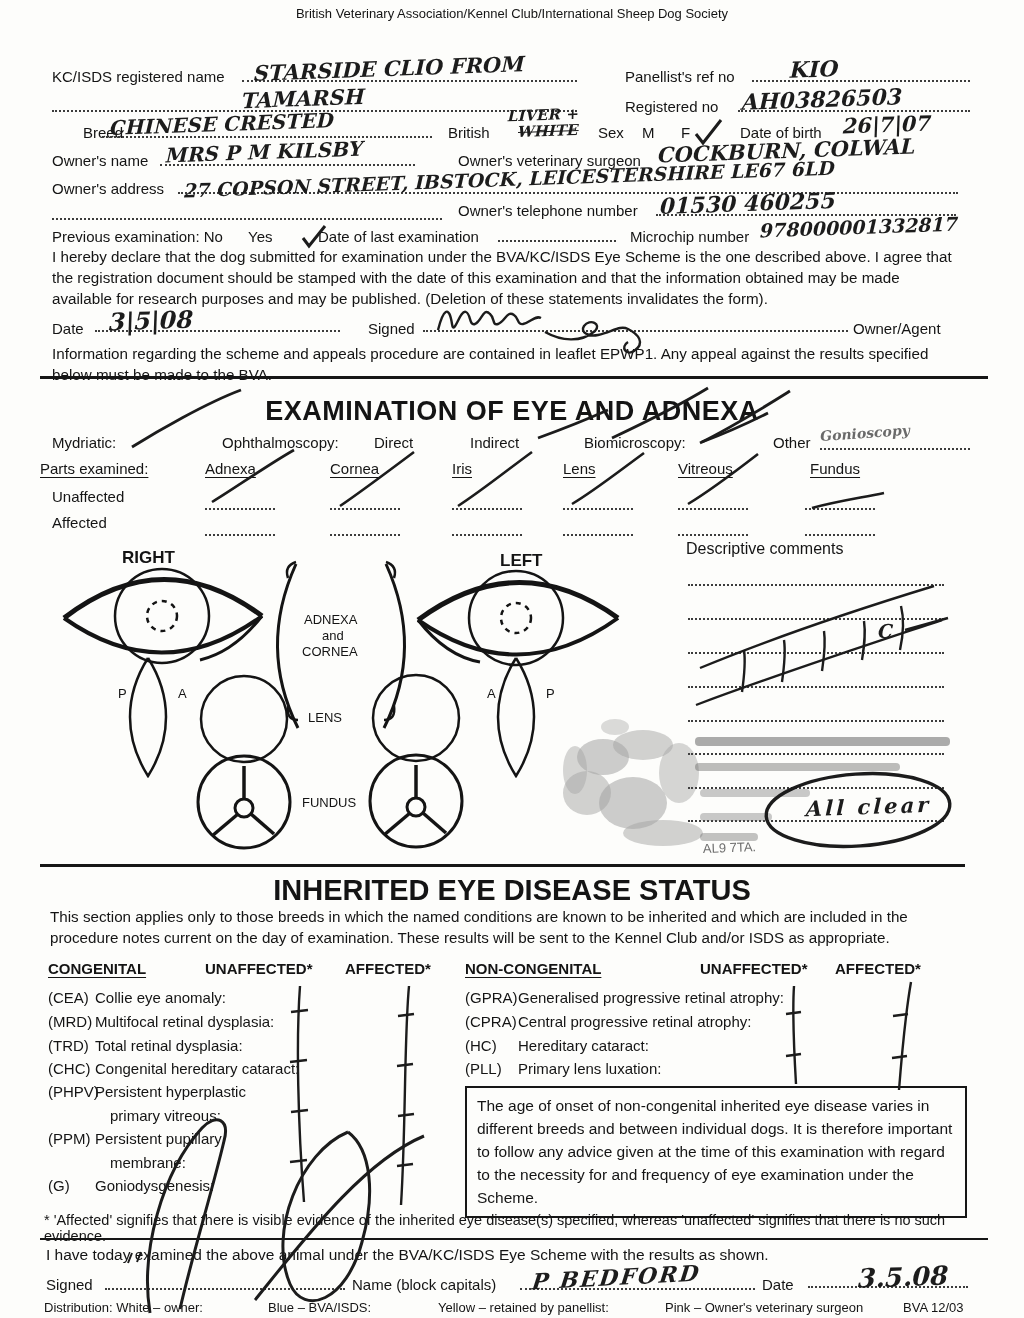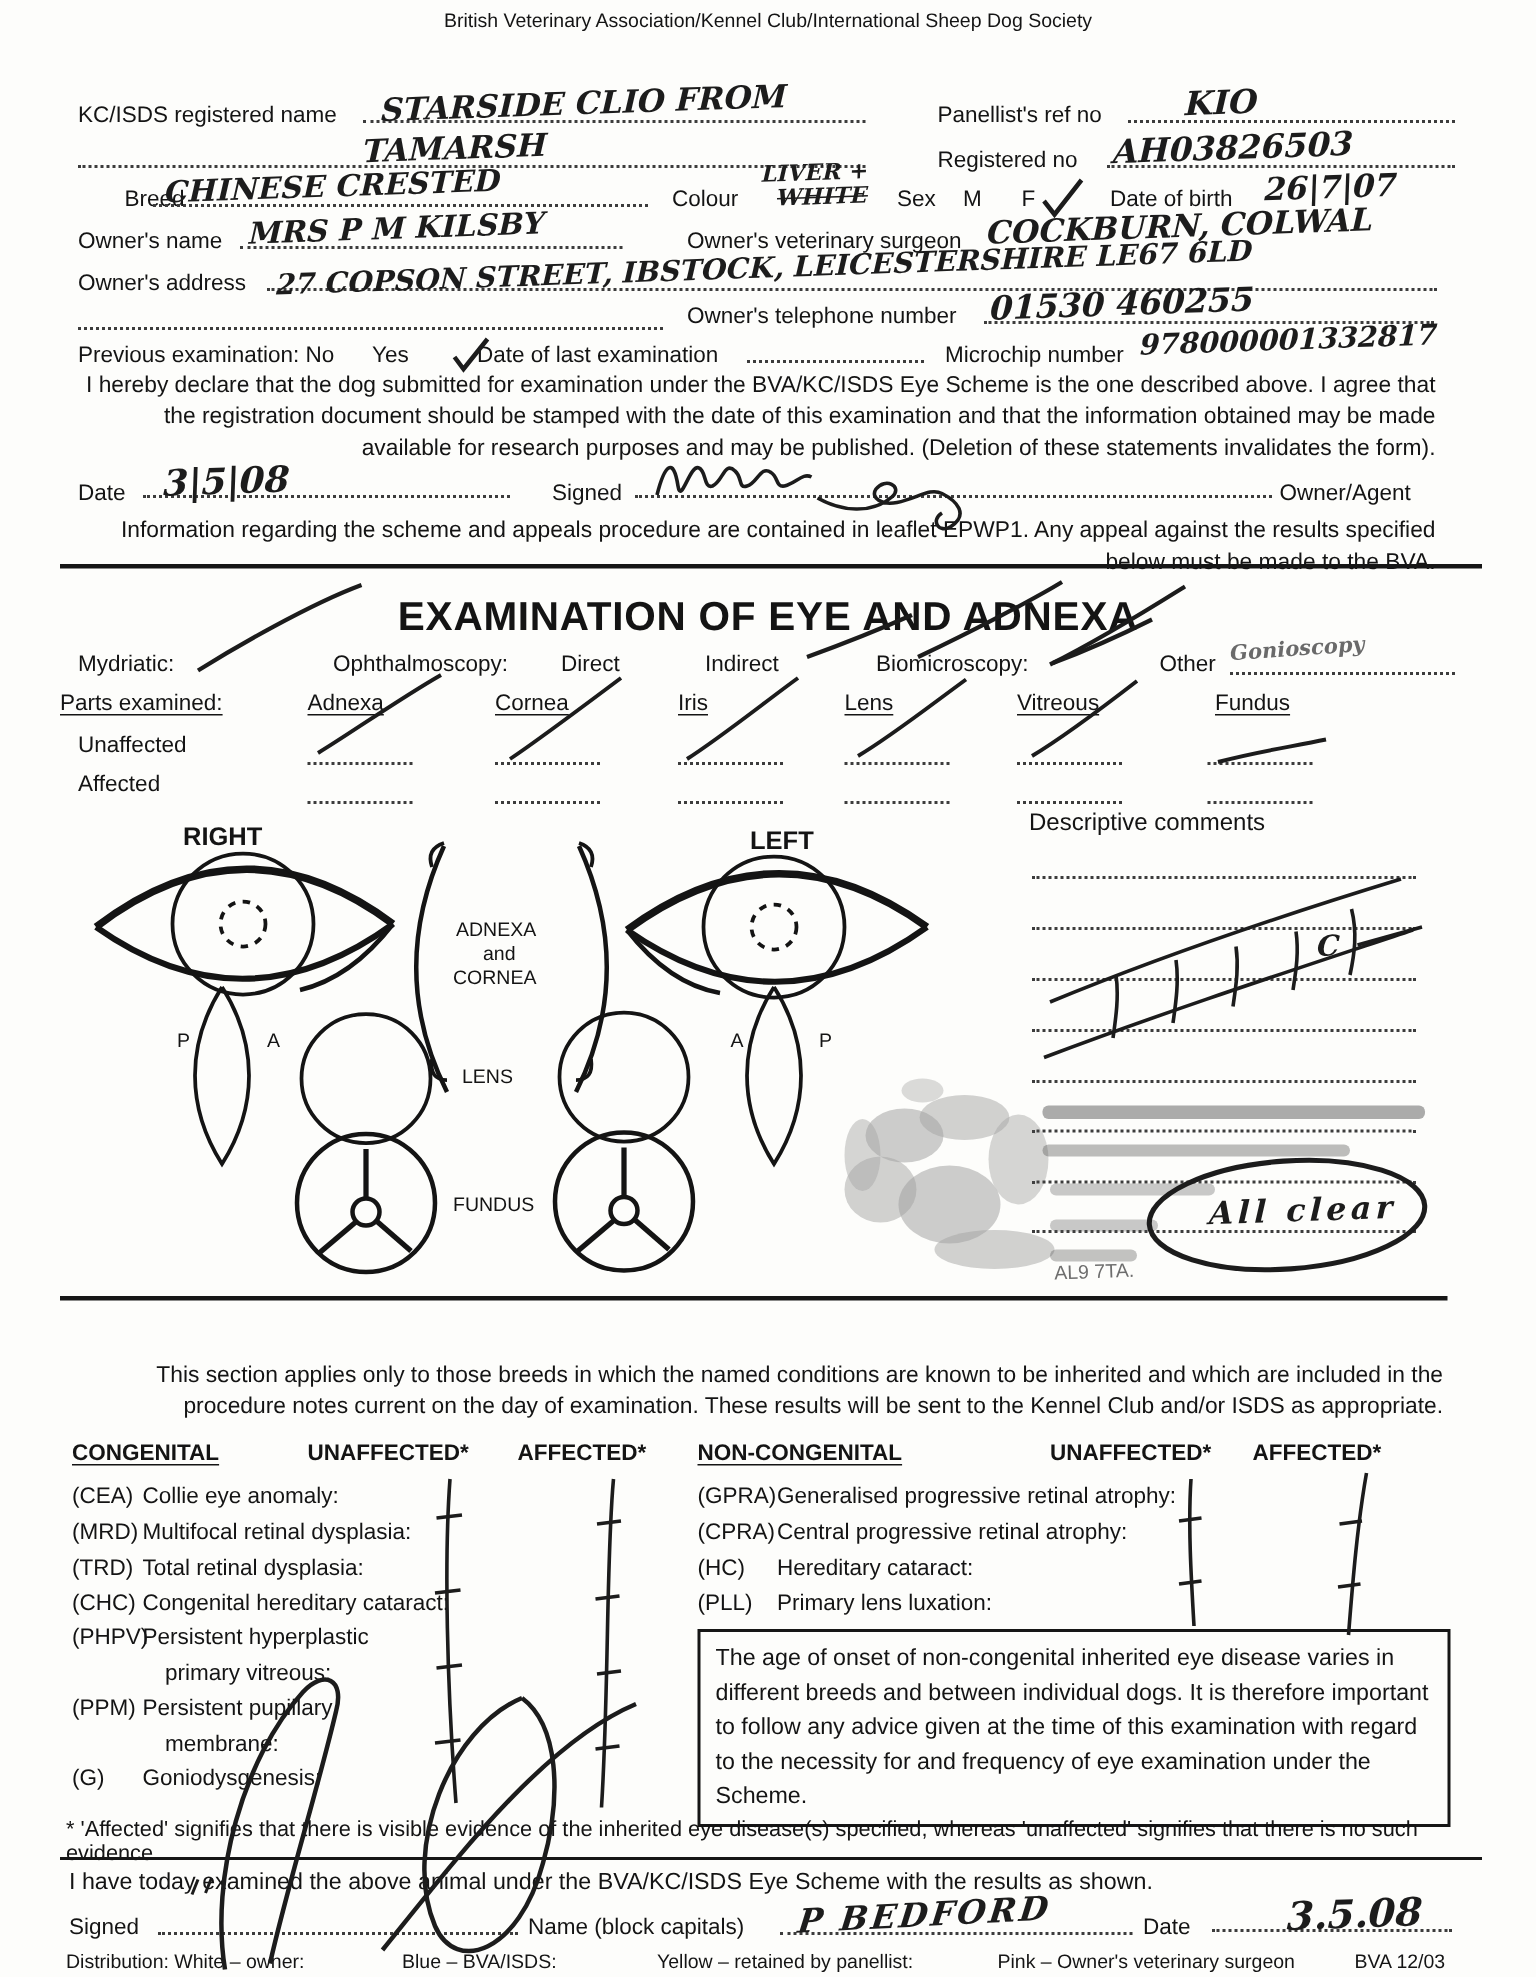--- a/index.html
+++ b/index.html
@@ -2,21 +2,21 @@
 <html><head>
 <meta charset="utf-8">
 <style>
   html,body{margin:0;padding:0;background:#d9d9d9;}
   .page{position:relative;width:1024px;height:1318px;background:#fdfdfb;
         font-family:"Liberation Sans",sans-serif;color:#141414;overflow:hidden;
         box-shadow:0 0 6px rgba(0,0,0,.4);}
   .abs{position:absolute;}
   .lbl{font-size:15px;white-space:nowrap;}
   .sm{font-size:13px;}
-  .para{font-size:15.2px;line-height:21px;text-align:right;}
+  .para{font-size:15.2px;line-height:21px;}
   .c{text-align:center;}
   .b{font-weight:bold;}
   .u{text-decoration:underline;text-underline-offset:3px;}
   .t-org{font-size:13px;}
   .t-main{font-size:30px;font-weight:bold;letter-spacing:.5px;}
   .t-sec{font-size:27px;font-weight:bold;letter-spacing:.5px;}
   .hw{font-family:"DejaVu Serif",serif;font-style:italic;font-weight:bold;
       display:inline-block;transform:rotate(-2deg) skewX(-4deg);color:#1c1c1c;white-space:nowrap;}
   .fill{position:absolute;border-bottom:2px dotted #3c3c3c;height:22px;}
   .fill .hw{position:relative;top:-2px;}
@@ -47,21 +47,21 @@
   </div>
   <div class="abs lbl" style="left:625px;top:98px;">Registered no</div>
   <div class="fill" style="left:738px;top:88px;width:232px;">
     <span class="hw" style="font-size:22px;margin-left:4px;">AH03826503</span>
   </div>
 
   <div class="abs lbl" style="left:52px;top:124px;margin-left:31px;">Breed</div>
   <div class="fill" style="left:102px;top:114px;width:330px;">
     <span class="hw" style="font-size:20px;margin-left:8px;">CHINESE CRESTED</span>
   </div>
-  <div class="abs lbl" style="left:448px;top:124px;">Colour</div>
+  <div class="abs lbl" style="left:448px;top:124px;">British</div>
   <div class="abs hw" style="left:508px;top:106px;font-size:15px;">LIVER +</div>
   <div class="abs hw strike" style="left:518px;top:122px;font-size:15px;">WHITE</div>
   <div class="abs lbl" style="left:598px;top:124px;">Sex</div>
   <div class="abs lbl" style="left:642px;top:124px;">M</div>
   <div class="abs lbl" style="left:681px;top:124px;">F</div>
   <div class="abs lbl" style="left:740px;top:124px;">Date of birth</div>
   <div class="abs hw" style="left:843px;top:112px;font-size:21px;">26|7|07</div>
 
   <div class="abs lbl" style="left:52px;top:152px;">Owner's name</div>
   <div class="fill" style="left:160px;top:142px;width:255px;">
@@ -219,20 +219,21 @@
       <rect x="145" y="74" width="110" height="8" opacity=".32" rx="4"></rect>
       <rect x="145" y="98" width="72" height="8" opacity=".32" rx="4"></rect>
       <rect x="145" y="118" width="58" height="8" opacity=".36" rx="4"></rect>
     </g>
     <text x="148" y="138" font-size="13" fill="#4a4a4a" opacity=".8" transform="rotate(-2 148 138)" font-family="Liberation Sans, sans-serif">AL9 7TA.</text>
   </svg>
 
 
   <div class="rule" style="left:40px;top:864px;width:925px;height:2.5px;"></div>
 
+  <div class="abs c" style="left:0;top:874px;width:1024px;font-size:29px;font-weight:bold;">INHERITED EYE DISEASE STATUS</div>
   <div class="abs para" style="left:50px;top:906px;width:912px;">This section applies only to those breeds in which the named conditions are known to be inherited and which are included in the procedure notes current on the day of examination. These results will be sent to the Kennel Club and/or ISDS as appropriate.</div>
 
   <div class="abs lbl b u" style="left:48px;top:960px;">CONGENITAL</div>
   <div class="abs lbl b" style="left:205px;top:960px;">UNAFFECTED*</div>
   <div class="abs lbl b" style="left:345px;top:960px;">AFFECTED*</div>
   <div class="abs lbl b u" style="left:465px;top:960px;">NON-CONGENITAL</div>
   <div class="abs lbl b" style="left:700px;top:960px;">UNAFFECTED*</div>
   <div class="abs lbl b" style="left:835px;top:960px;">AFFECTED*</div>
 
   <div class="abs lbl" style="left:48px;top:989px;">(CEA)</div>

